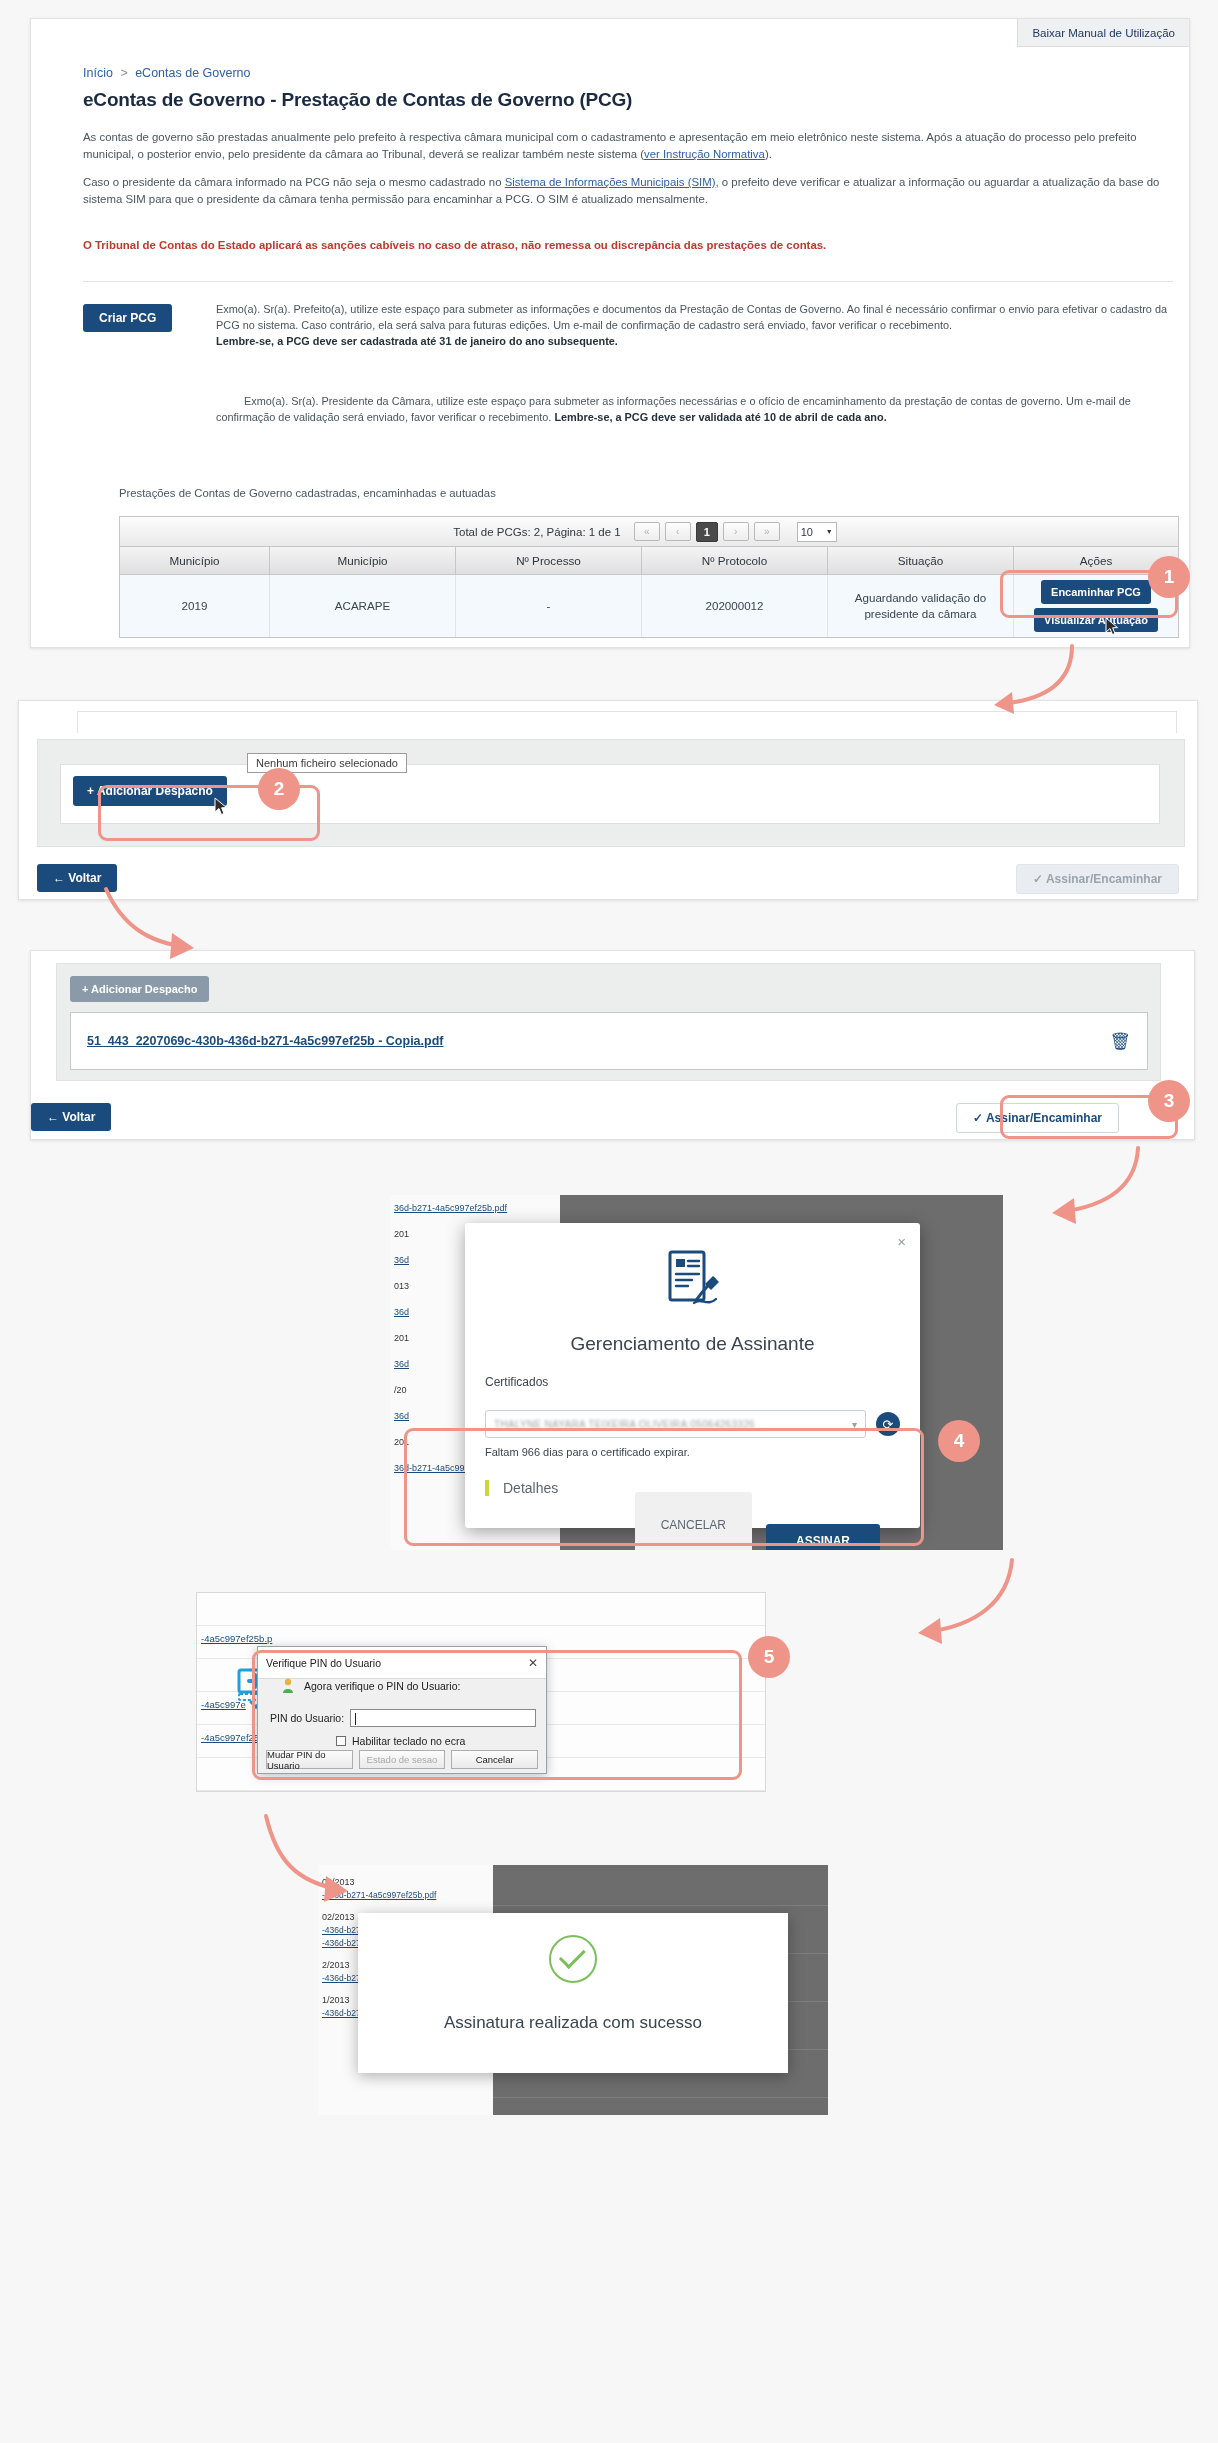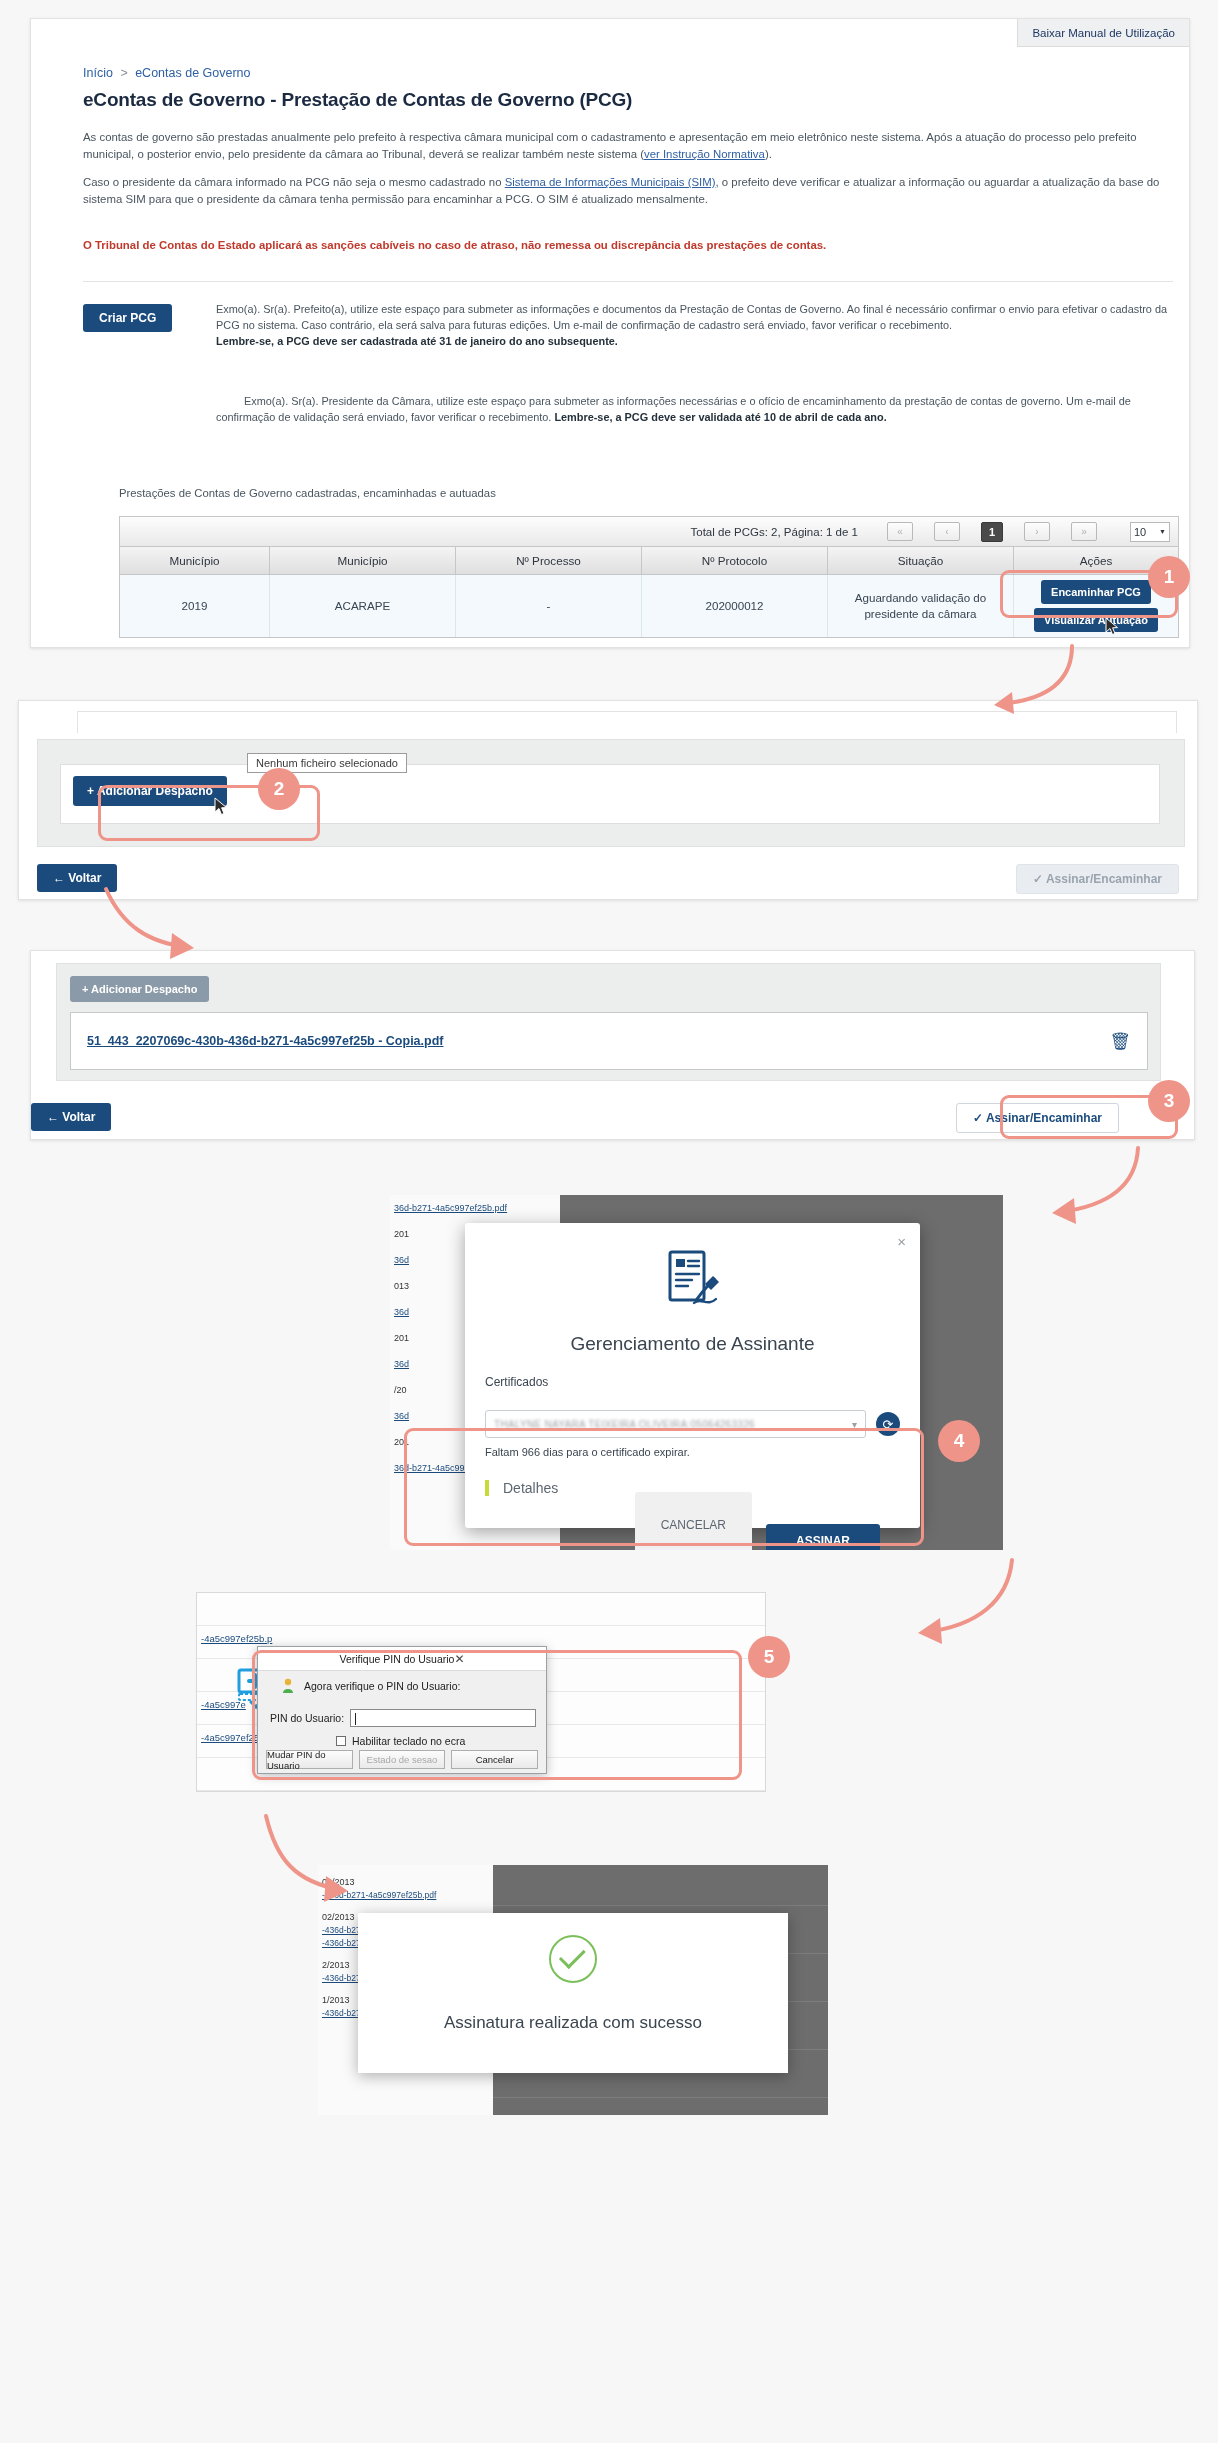--- a/index.html
+++ b/index.html
@@ -64,22 +64,22 @@
 
   
   #grid {
     position:absolute; left:88px; top:497px; width:1060px;
     border:1px solid #c6c6c6; background:#fff;
     border-collapse:collapse;
   }
   #grid-top {
     height:30px; background:linear-gradient(#fdfdfd,#e9e9e9);
     border-bottom:1px solid #c6c6c6;
-    display:flex; align-items:center; justify-content:flex-end; padding-right:8px;
-    font-size:11.5px; color:#2f3640; gap:21px;
+    display:flex; align-items:center; justify-content:center; padding-right:8px;
+    font-size:11.5px; color:#2f3640; gap:5px;
   }
   #grid-top .total { margin-right:8px; }
   .pg-btn {
     width:26px; height:19px; border:1px solid #b9b9b9; border-radius:2px;
     background:linear-gradient(#fdfdfd,#ededed); color:#b2b2b2;
     font-size:10px; display:flex; align-items:center; justify-content:center; cursor:pointer;
   }
   .pg-cur {
     width:22px; height:20px; background:#4a4a4a; color:#fff; border:1px solid #3a3a3a;
     border-radius:2px; font-size:11px; font-weight:700;
@@ -203,22 +203,22 @@
   
   #shot-5 { position:absolute; left:196px; top:1592px; width:570px; height:200px; background:#fdfdfd; border:1px solid #d9d9d9; overflow:hidden; }
   #shot-5 .rows { position:absolute; left:0; top:0; width:100%; }
   #shot-5 .r { height:33px; border-bottom:1px solid #e8e8e8; position:relative; }
   #shot-5 .r .lk { position:absolute; left:4px; top:7px; font-size:9.5px; color:#1b4b7d; text-decoration:underline; white-space:nowrap; }
   #pin-dlg {
     position:absolute; left:60px; top:53px; width:290px; height:128px;
     background:#f0f0f0; border:1px solid #9aa0a6; box-shadow:0 2px 10px rgba(0,0,0,.25);
   }
   #pin-title {
-    height:24px; background:#fff; border-bottom:1px solid #dcdcdc;
-    display:flex; align-items:center; justify-content:center; padding:0 8px;
+    height:32px; background:#fff; border-bottom:1px solid #dcdcdc;
+    display:flex; align-items:center; justify-content:space-between; padding:0 8px;
     font-size:10.5px; color:#222;
   }
   #pin-close { font-size:12px; color:#444; cursor:pointer; }
   #pin-prompt { position:absolute; left:46px; top:33px; font-size:10.5px; color:#222; }
   #pin-user-icon { position:absolute; left:24px; top:31px; width:12px; height:16px; }
   #pin-field-row { position:absolute; left:12px; top:62px; right:10px; display:flex; align-items:center; gap:6px; }
   #pin-field-lbl { font-size:10.5px; color:#222; }
   #pin-input { flex:1; height:18px; border:1px solid #8a8a8a; background:#fff; }
   #pin-input .caret { display:inline-block; width:1px; height:12px; background:#222; margin:3px 0 0 4px; }
   #pin-chk-row { position:absolute; left:78px; top:88px; display:flex; align-items:center; gap:6px; font-size:10.5px; color:#222; }

